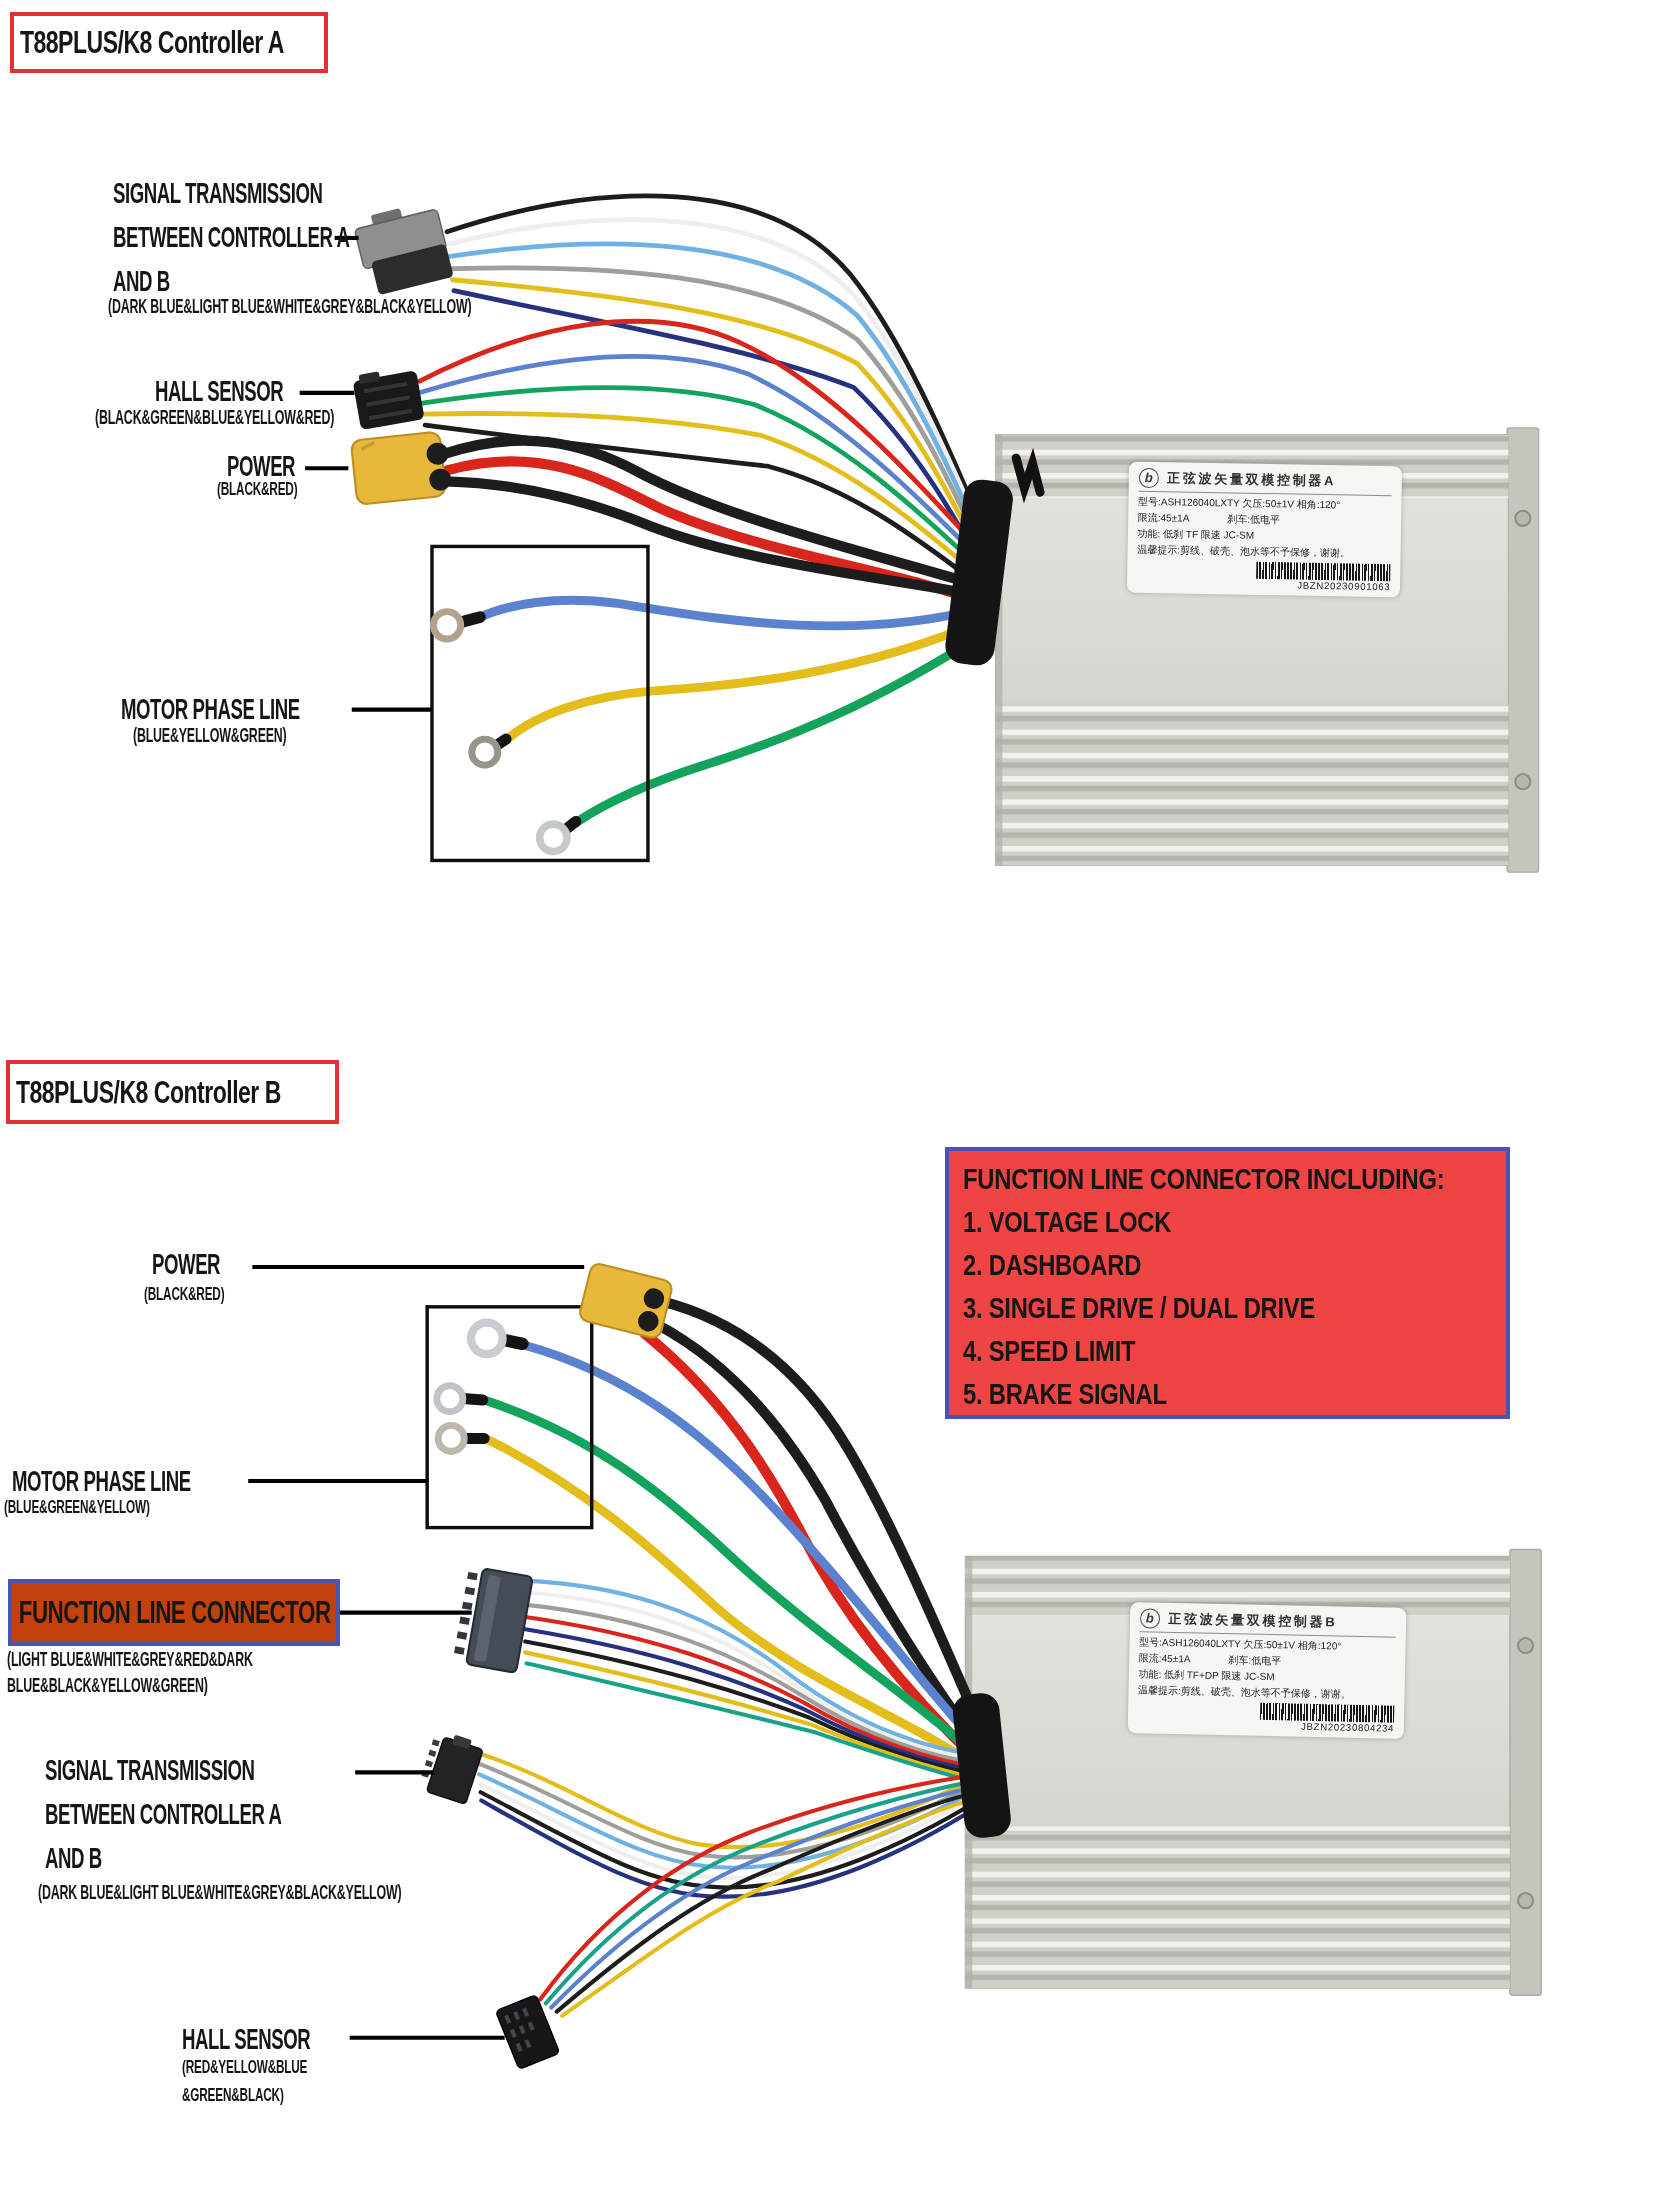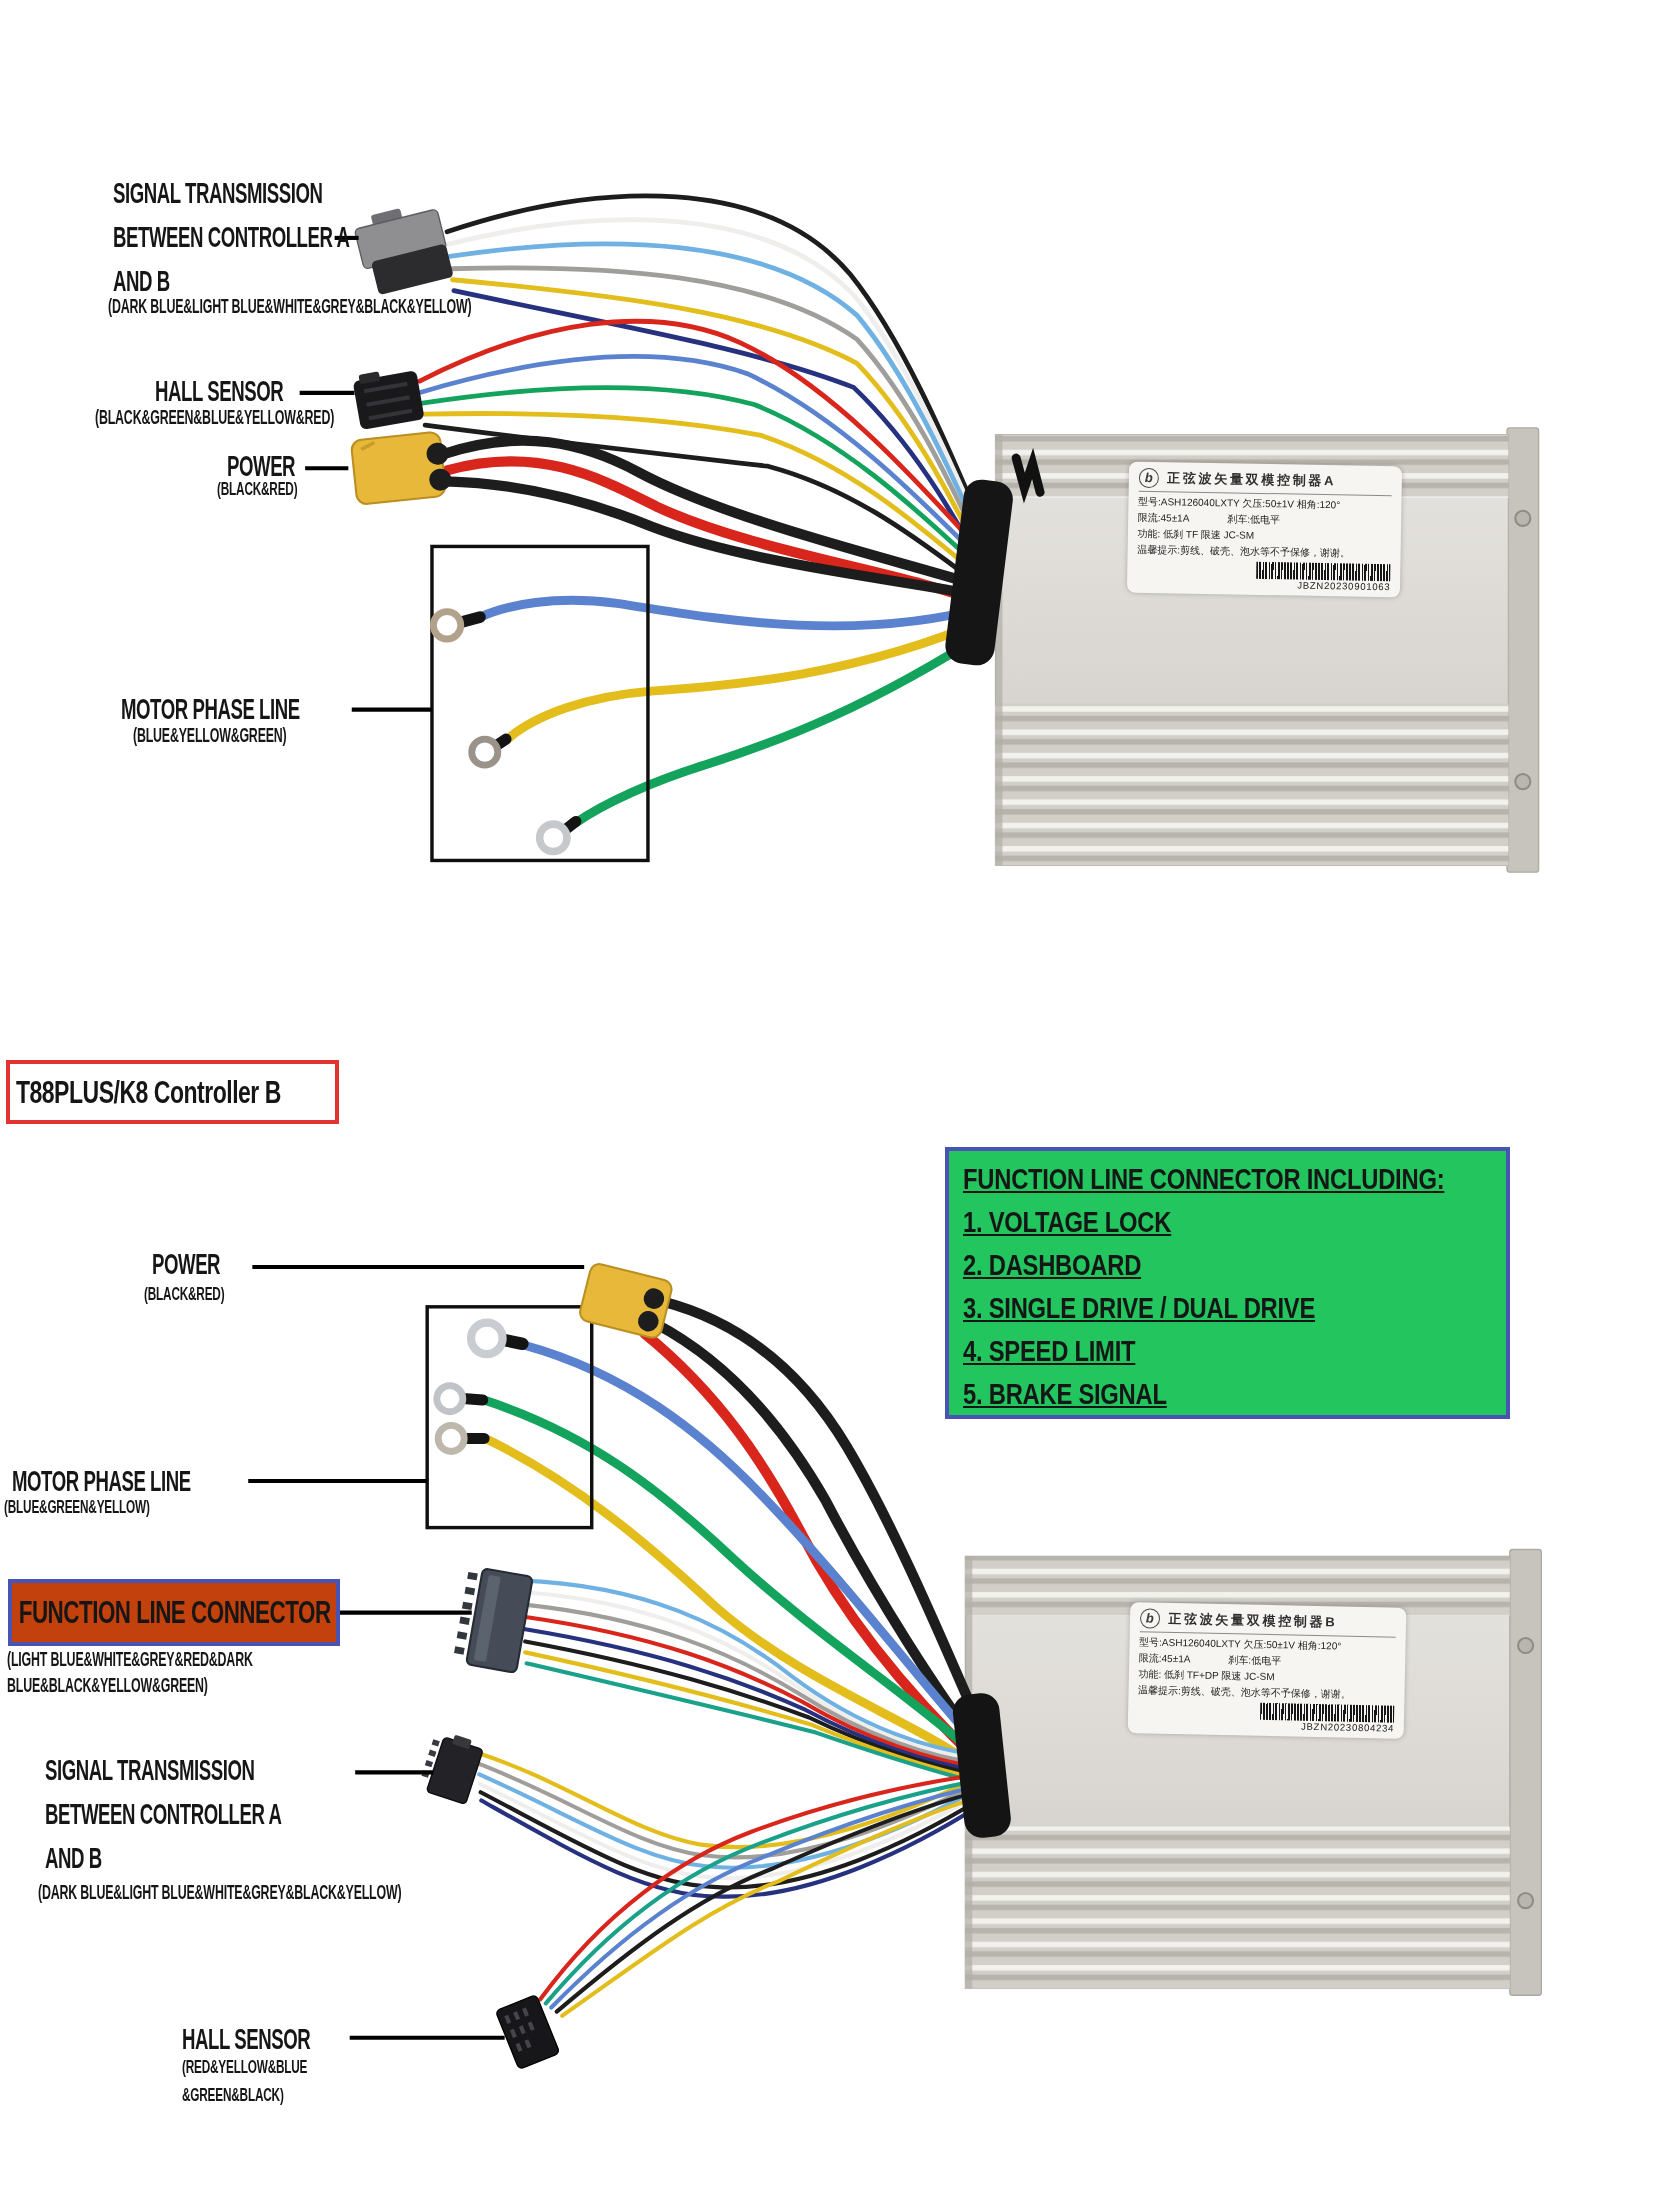--- a/index.html
+++ b/index.html
@@ -19,22 +19,22 @@
   .narrow{transform:scaleX(.62);transform-origin:0 0;}
   .fs44{font-size:30px;letter-spacing:-0.7px;line-height:32px;}
   .fs29{font-size:20px;letter-spacing:-0.3px;line-height:21px;}
   .fs28{font-size:19px;letter-spacing:-0.3px;line-height:20.6px;}
 
   .title-box{position:absolute;border:4.8px solid var(--box-red);background:#fff;
              display:flex;align-items:center;}
   .title-box .tb-text{font-weight:700;font-size:32px;letter-spacing:-0.7px;
              transform:scaleX(.72);transform-origin:0 50%;white-space:nowrap;padding-left:8.2px;}
 
-  .info-box{position:absolute;border:4.8px solid var(--box-blue);background:#22c55e;
-            padding:6.9px 0 0 13.7px;box-sizing:border-box;text-decoration:underline;}
+  .info-box{position:absolute;border:4.8px solid var(--box-blue);background:#ef4444;
+            padding:6.9px 0 0 13.7px;box-sizing:border-box;}
   .info-box div{font-weight:700;font-size:29px;letter-spacing:-0.3px;line-height:43px;
             white-space:nowrap;transform:scaleX(.82);transform-origin:0 0;}
 
   .func-box{position:absolute;border:4.8px solid var(--box-blue);background:#c2410c;
             display:flex;align-items:center;}
   .func-box .fb-text{font-weight:700;font-size:32px;letter-spacing:-0.7px;white-space:nowrap;
             transform:scaleX(.70);transform-origin:0 50%;padding-left:9.6px;}
 
   .sticker{position:absolute;background:var(--sticker);border-radius:8.2px;
            box-shadow:0 0 5.5px rgba(60,60,60,.35);padding:5.5px 9.6px 5.5px 9.6px;box-sizing:border-box;}
@@ -246,20 +246,23 @@
 
   <g>
     <path class="pointer" d="M368,1848 H852"></path>
     <path class="pointer" d="M362,2160 H623"></path>
     <path class="pointer" d="M487,2352 H688"></path>
     <path class="pointer" d="M518,2585 H632"></path>
     <path class="pointer" d="M510,2972 H736"></path>
   </g>
 </svg>
 
+<div class="title-box" style="left:9.6px;top:12.3px;width:310px;height:53px;">
+  <span class="tb-text">T88PLUS/K8 Controller A</span>
+</div>
 
 <div class="t fs44 narrow" style="left:113px;top:177px;">SIGNAL TRANSMISSION</div>
 <div class="t fs44 narrow" style="left:113px;top:221px;">BETWEEN CONTROLLER A</div>
 <div class="t fs44 narrow" style="left:113px;top:265px;">AND B</div>
 <div class="t fs29 narrow" style="left:108px;top:296px;">(DARK BLUE&amp;LIGHT BLUE&amp;WHITE&amp;GREY&amp;BLACK&amp;YELLOW)</div>
 
 <div class="t fs44 narrow" style="left:155px;top:375px;">HALL SENSOR</div>
 <div class="t fs29 narrow" style="left:95px;top:407px;">(BLACK&amp;GREEN&amp;BLUE&amp;YELLOW&amp;RED)</div>
 
 <div class="t fs44 narrow" style="left:227px;top:450px;">POWER</div>

